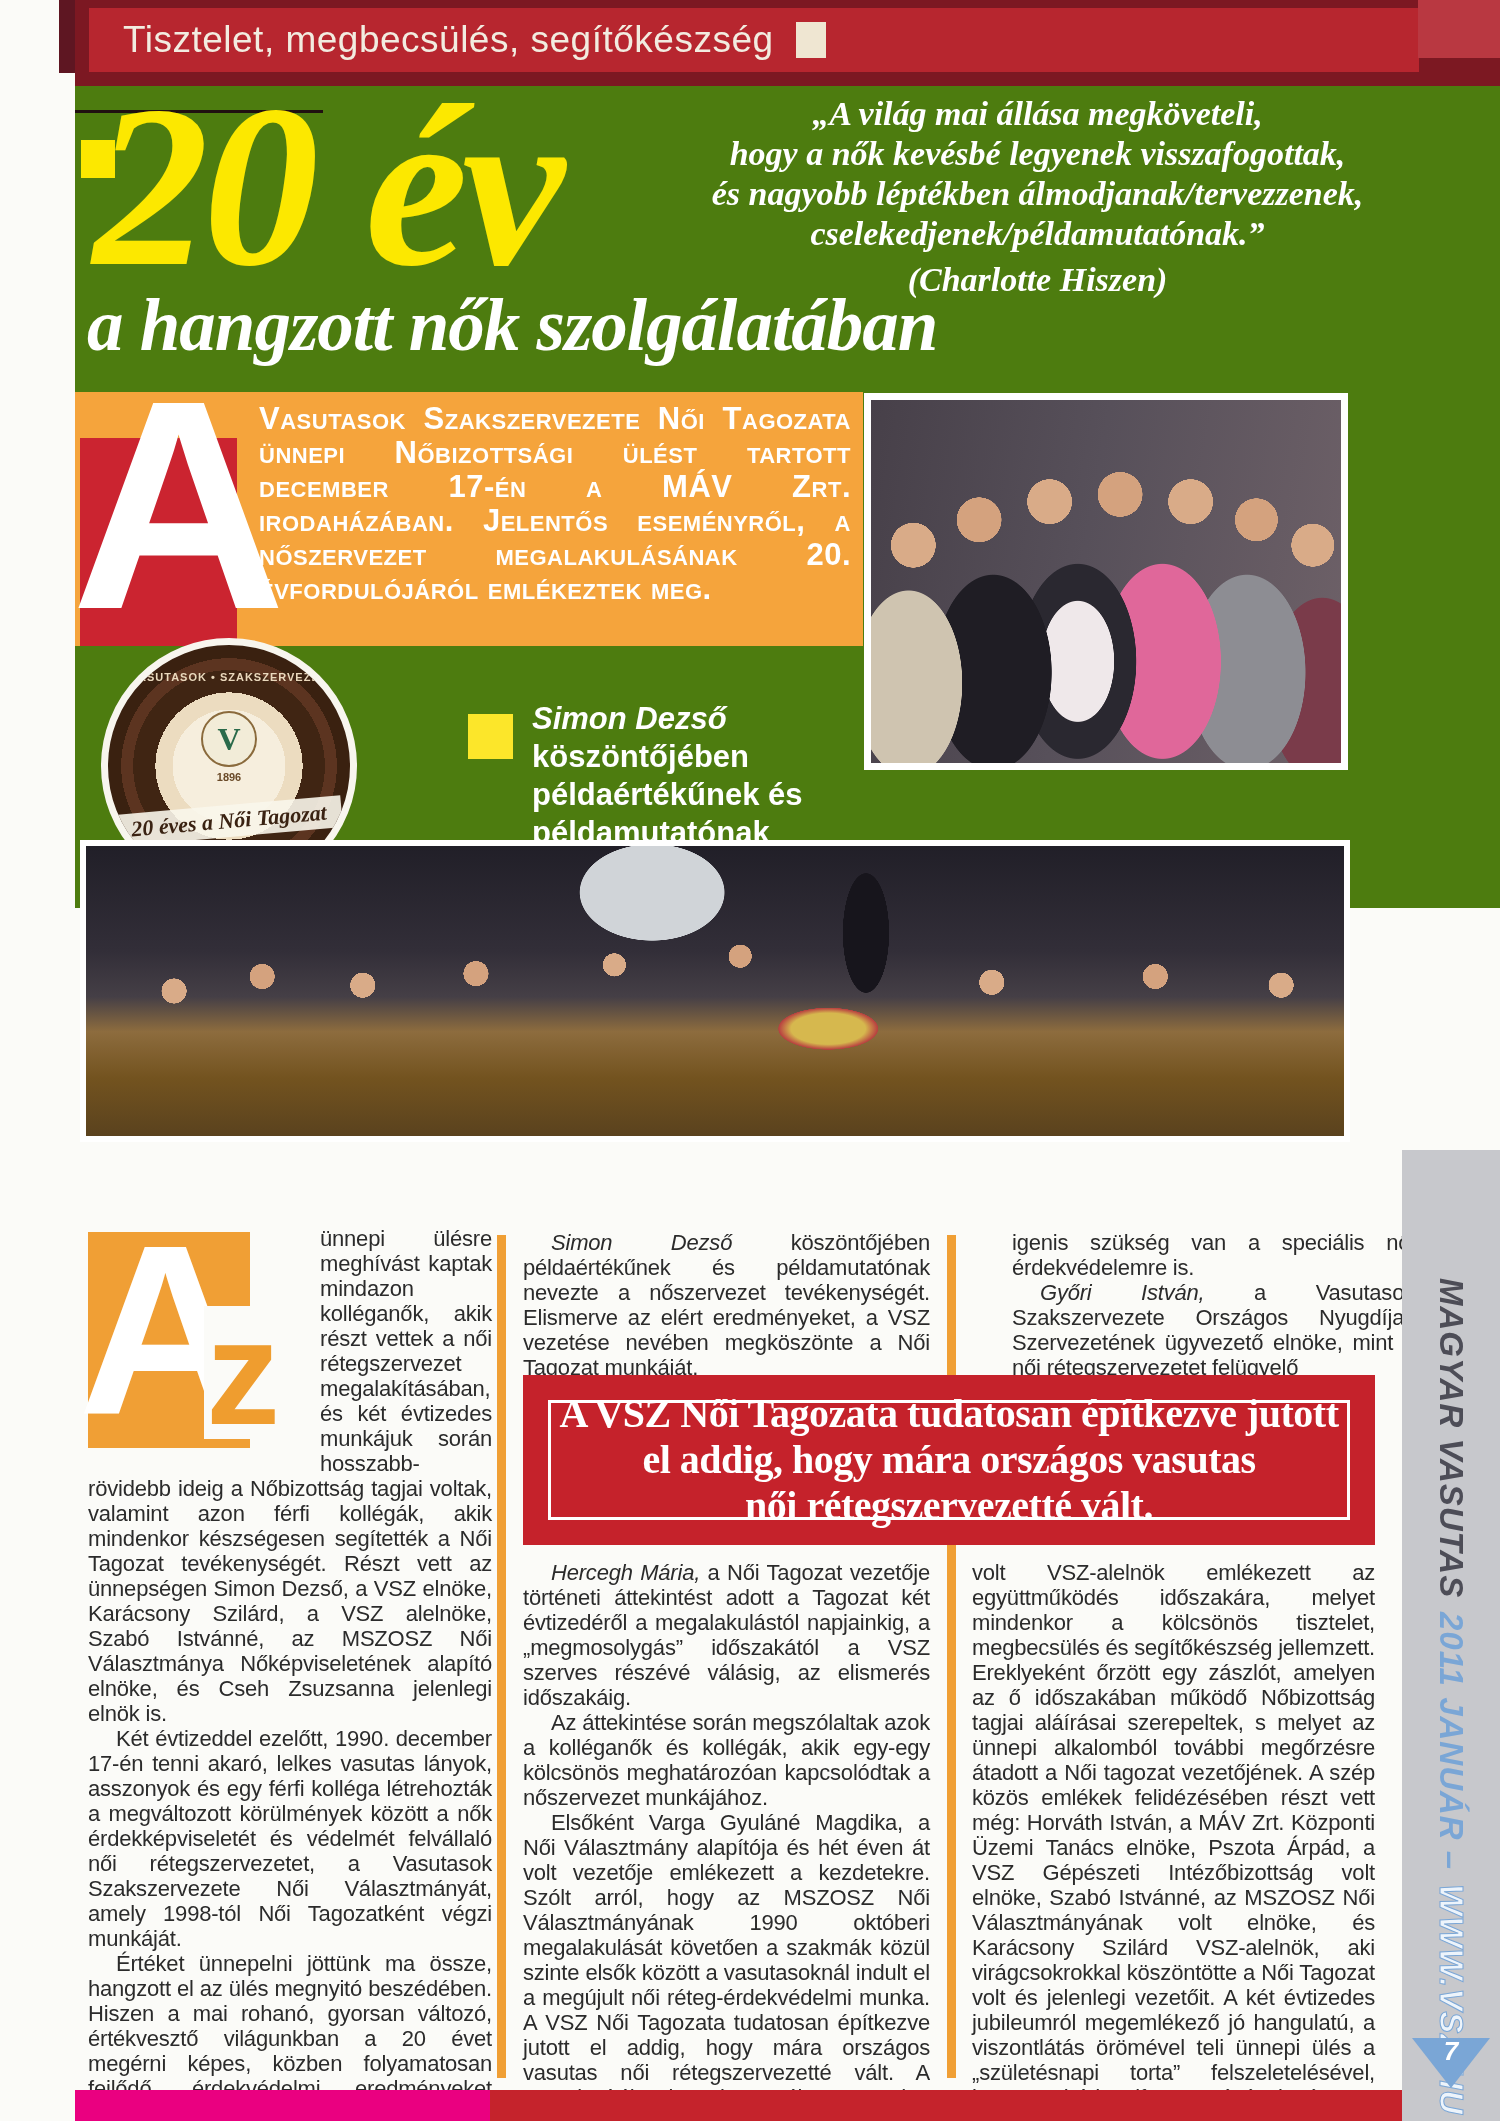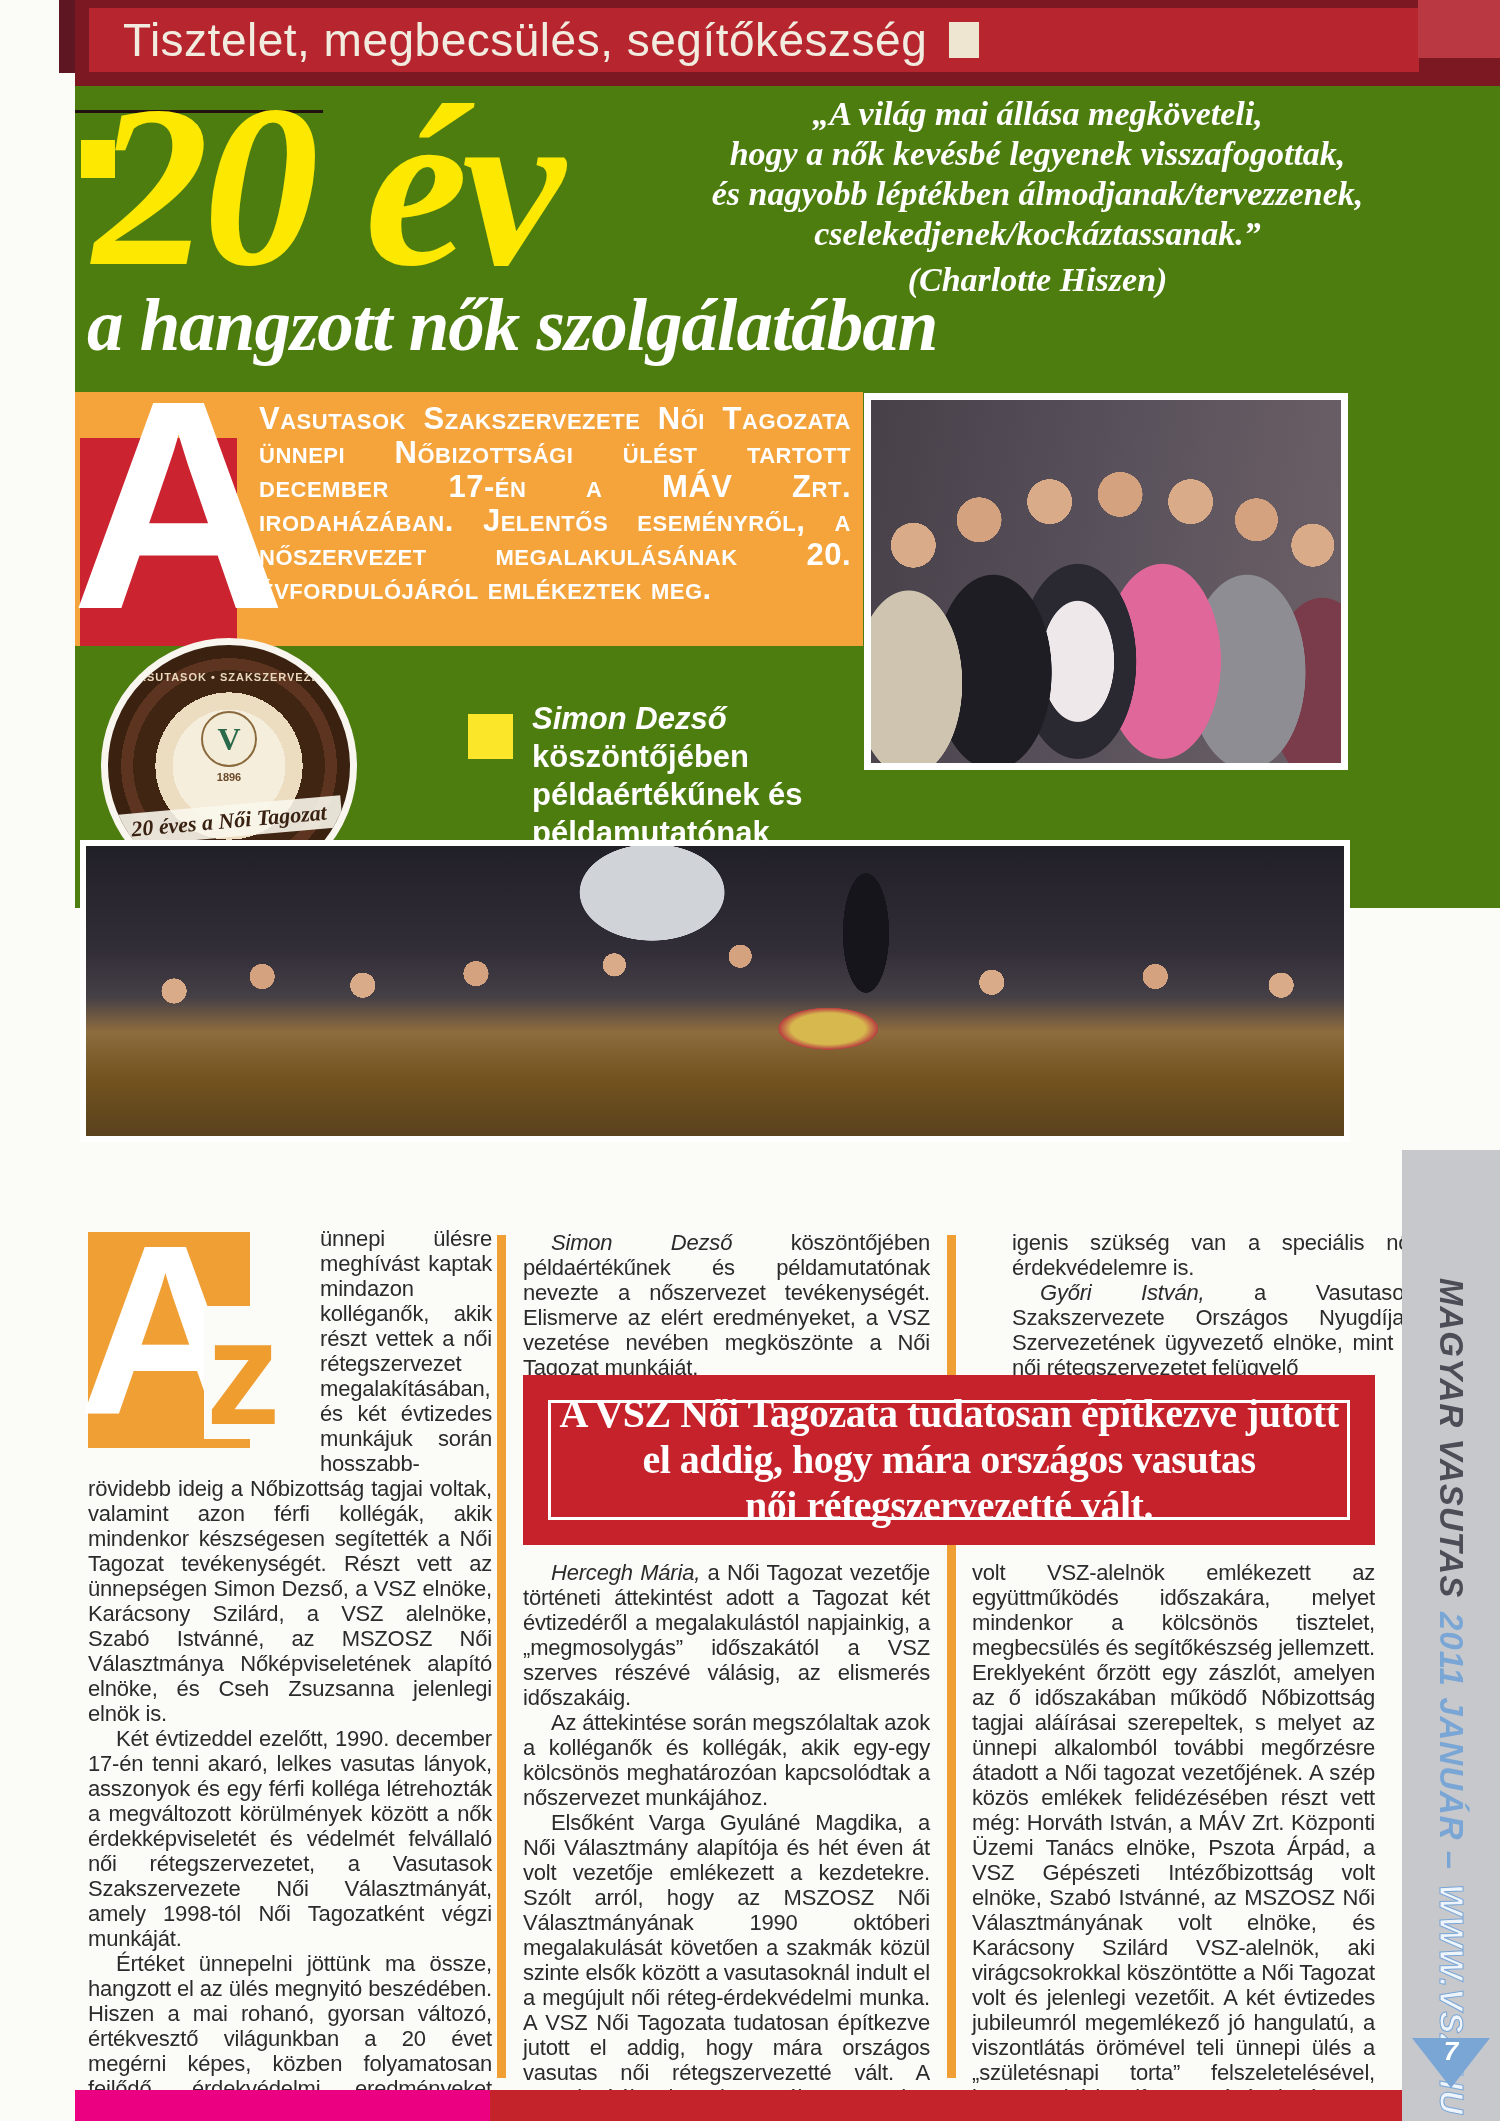--- a/index.html
+++ b/index.html
@@ -4,21 +4,21 @@
 <style>
   html,body { margin:0; padding:0; background:#e9e9e9; }
   .page { position:relative; width:1500px; height:2121px; background:#fbfbf8;
           overflow:hidden; font-family:"Liberation Sans",sans-serif; margin:0 auto; }
 
   
   .corner-dark { position:absolute; left:59px; top:0; width:16px; height:73px; background:#5e1622; }
   .top-band { position:absolute; left:75px; top:0; width:1425px; height:86px; background:#7c1822; }
   .top-band-inner { position:absolute; left:14px; top:8px; width:1330px; height:64px; background:#b7262f;
                     display:flex; align-items:center; padding-left:34px; box-sizing:border-box; }
-  .kicker { font-size:46px; color:#f2ece0; letter-spacing:.5px; }
+  .kicker { font-size:37px; color:#f2ece0; letter-spacing:.5px; }
   .kicker-square { width:30px; height:36px; background:#efe6d2; margin-left:22px; flex:none; }
   .corner-light { position:absolute; left:1418px; top:0; width:82px; height:58px; background:#b93841; }
 
   
   .hero { position:absolute; left:75px; top:86px; width:1425px; height:822px; background:#4d7c0f; }
   .hero-line { position:absolute; left:0; top:24px; width:248px; height:3px; background:#201010; }
   .hero-mark { position:absolute; left:6px; top:54px; width:34px; height:38px; background:#fce800; }
   .hero-title { position:absolute; left:18px; top:-30px; font-family:"Liberation Serif",serif;
                 font-style:italic; font-weight:bold; font-size:232px; line-height:1.12;
                 color:#fce800; letter-spacing:-6px; }
@@ -162,21 +162,21 @@
 
   <div class="hero">
     <div class="hero-line"></div>
     <div class="hero-mark"></div>
     <div class="hero-title">20 év</div>
     <div class="hero-sub">a hangzott nők szolgálatában</div>
     <div class="hero-quote">
       <div>„A világ mai állása megköveteli,</div>
       <div>hogy a nők kevésbé legyenek visszafogottak,</div>
       <div>és nagyobb léptékben álmodjanak/tervezzenek,</div>
-      <div>cselekedjenek/kockáztassanak.”</div>
+      <div>cselekedjenek/példamutatónak.”</div>
       <div class="quote-attr">(Charlotte Hiszen)</div>
     </div>
 
     <div class="lead">
       <div class="lead-red"></div>
       <div class="lead-dropcap">A</div>
       <div class="lead-text">Vasutasok Szakszervezete Női Tagozata ünnepi Nőbizottsági ülést tartott december 17-én a MÁV Zrt. irodaházában. Jelentős eseményről, a nőszervezet megalakulásának 20. évfordulójáról emlékeztek meg.</div>
     </div>
   </div>
 

